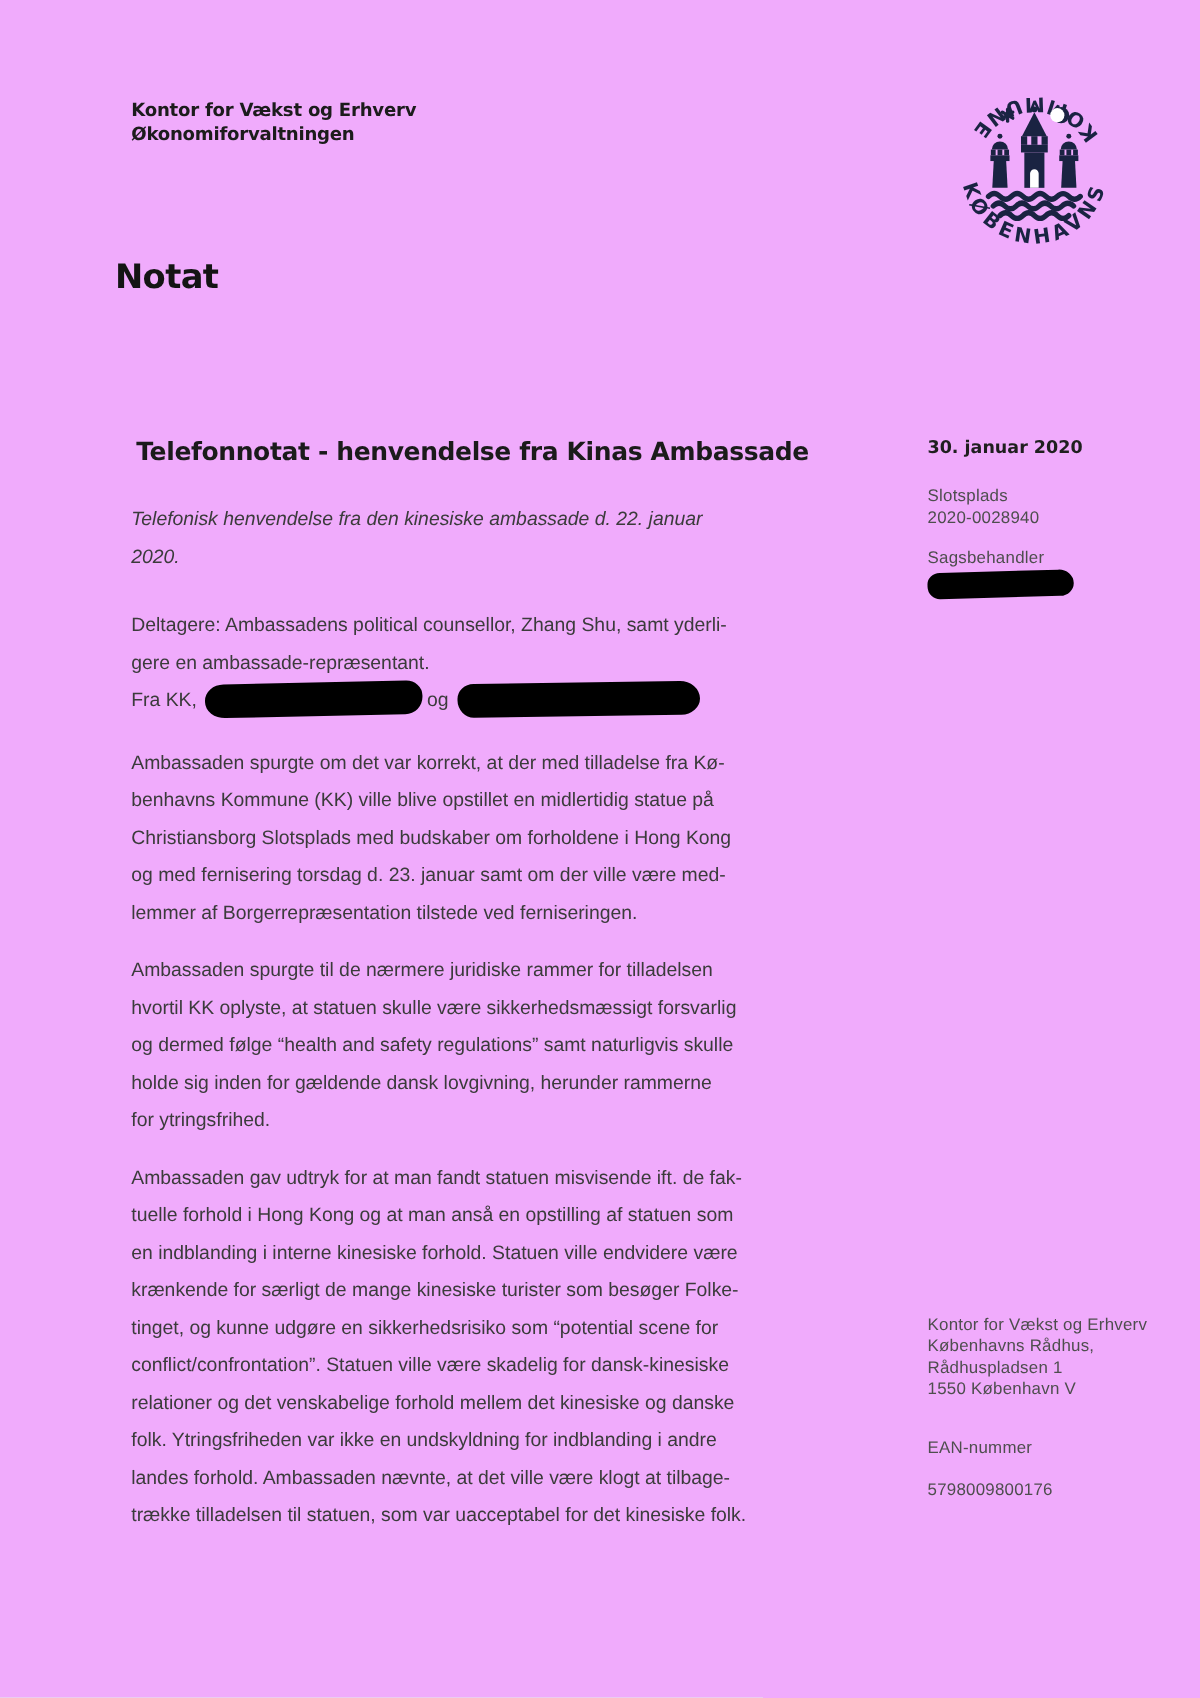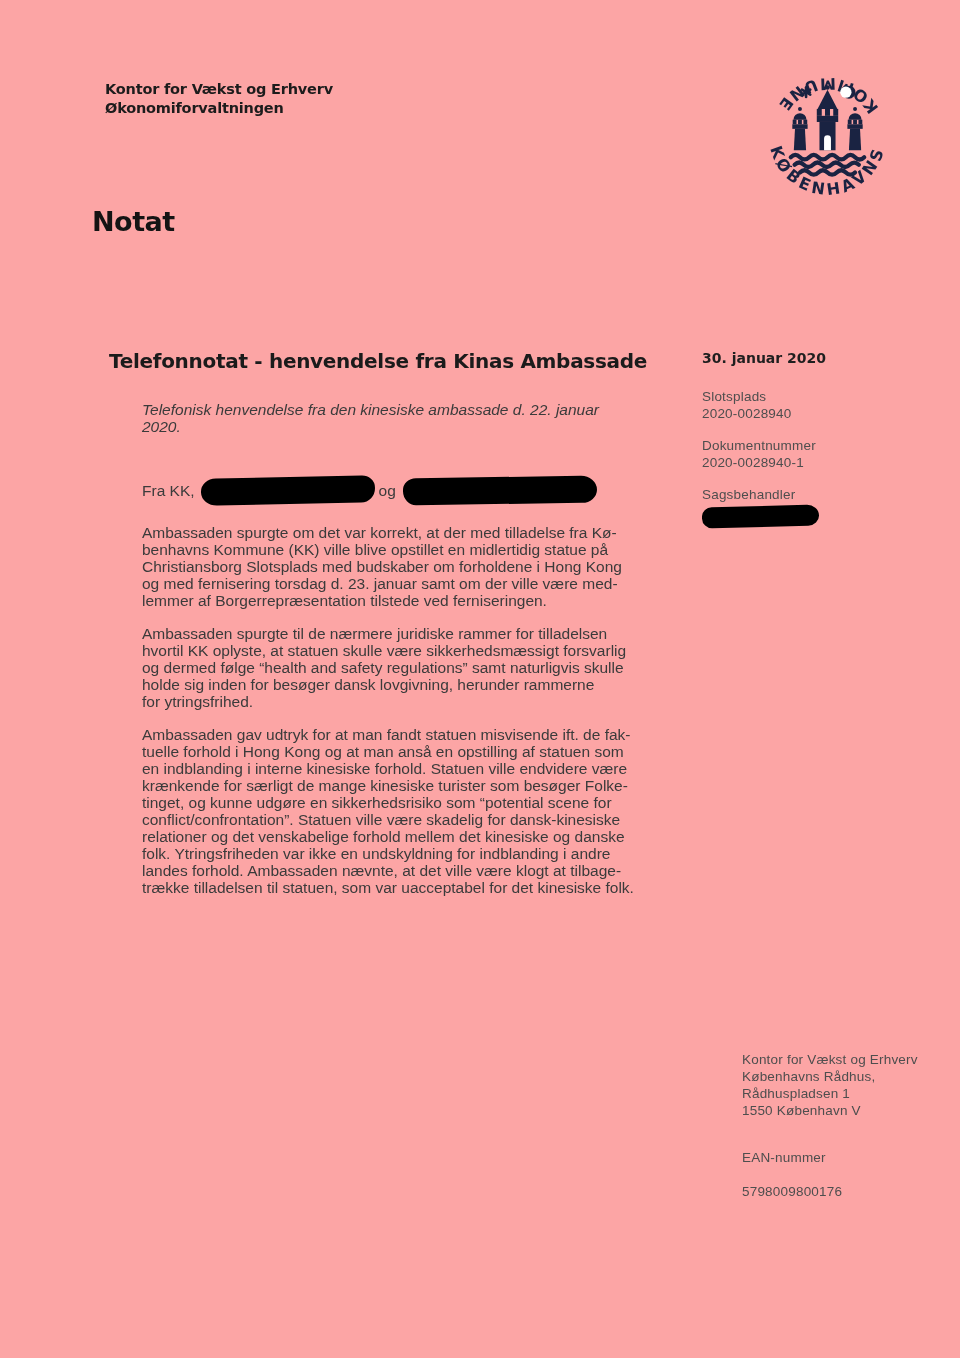--- a/index.html
+++ b/index.html
@@ -1,20 +1,20 @@
 <!DOCTYPE html>
 <html><head>
 <meta charset="utf-8">
 <style>
   html,body { margin:0; padding:0; background:#e8e8e8; }
   .page {
     position:relative;
     width:960px; height:1358px;
     margin:0 auto;
-    background:#fca5a5;
+    background:#f0abfc;
     font-family:"Liberation Sans", sans-serif;
     overflow:hidden;
   }
 
   
   .office-header {
     position:absolute; left:105px; top:80px;
     font-family:"DejaVu Sans", sans-serif;
     font-weight:700; font-size:14.5px; line-height:19px;
     color:#1c1c1c; letter-spacing:-0.2px;
@@ -29,21 +29,21 @@
   
   .main-title {
     position:absolute; left:105px; top:345px; width:600px;
     font-family:"DejaVu Sans", sans-serif;
     font-weight:700; font-size:20px; color:#1b1b1b; letter-spacing:-0.3px;
   }
 
   
   .body-col {
     position:absolute; left:105px; top:401px; width:600px;
-    font-size:15.5px; line-height:17px; color:#3b3b3b;margin-left:37px;
+    font-size:15.5px; line-height:30px; color:#3b3b3b;
   }
   .body-col p { margin:0; white-space:pre-line; }
   .subtitle { font-style:italic; margin-bottom:25px !important; }
   .participants { margin-bottom:20px !important; }
   .para { margin-bottom:16px !important; }
   .para:last-child { margin-bottom:0 !important; }
 
   .redact {
     display:inline-block; background:#000;
     vertical-align:-8px;
@@ -59,21 +59,21 @@
     transform:rotate(-0.8deg);
   }
   .redact-handler {
     display:block; width:117px; height:21px; margin-top:3px;
     background:#000;
     border-radius:10px 12px 11px 10px / 9px 11px 10px 10px;
     transform:rotate(-1.6deg);
   }
 
   
-  .meta-col { position:absolute; left:702px; top:350px; width:180px; }
+  .meta-col { position:absolute; left:742px; top:350px; width:180px; }
   .meta-date {
     font-family:"DejaVu Sans", sans-serif;
     font-weight:700; font-size:14px; color:#1f1f1f; margin-bottom:22px;
   }
   .meta-group { margin-bottom:15px; font-size:13.5px; line-height:17px; color:#4e4e4e; letter-spacing:0.2px; }
 
   
   .footer-col { position:absolute; left:742px; top:1051px; width:190px;
     font-size:13.5px; line-height:17px; color:#4e4e4e; letter-spacing:0.2px; }
   .footer-group { margin-bottom:13px; white-space:pre-line; }
@@ -155,55 +155,52 @@
   </div>
 
   <div class="doc-heading">Notat</div>
 
   <h1 class="main-title" style="margin:4px">Telefonnotat - henvendelse fra Kinas Ambassade</h1>
 
   <div class="body-col">
     <p class="subtitle">Telefonisk henvendelse fra den kinesiske ambassade d. 22. januar
 2020.</p>
 
-    <p class="participants"><br><span>Fra KK,</span><span class="redact redact-a"></span><span>og</span><span class="redact redact-b"></span></p>
+    <p class="participants"><span>Deltagere: Ambassadens political counsellor, Zhang Shu, samt yderli-
+gere en ambassade-repræsentant.</span><br><span>Fra KK,</span><span class="redact redact-a"></span><span>og</span><span class="redact redact-b"></span></p>
 
     <p class="para">Ambassaden spurgte om det var korrekt, at der med tilladelse fra Kø-
 benhavns Kommune (KK) ville blive opstillet en midlertidig statue på
 Christiansborg Slotsplads med budskaber om forholdene i Hong Kong
 og med fernisering torsdag d. 23. januar samt om der ville være med-
 lemmer af Borgerrepræsentation tilstede ved ferniseringen.</p>
     <p class="para">Ambassaden spurgte til de nærmere juridiske rammer for tilladelsen
 hvortil KK oplyste, at statuen skulle være sikkerhedsmæssigt forsvarlig
 og dermed følge “health and safety regulations” samt naturligvis skulle
-holde sig inden for besøger dansk lovgivning, herunder rammerne
+holde sig inden for gældende dansk lovgivning, herunder rammerne
 for ytringsfrihed.</p>
     <p class="para">Ambassaden gav udtryk for at man fandt statuen misvisende ift. de fak-
 tuelle forhold i Hong Kong og at man anså en opstilling af statuen som
 en indblanding i interne kinesiske forhold. Statuen ville endvidere være
 krænkende for særligt de mange kinesiske turister som besøger Folke-
 tinget, og kunne udgøre en sikkerhedsrisiko som “potential scene for
 conflict/confrontation”. Statuen ville være skadelig for dansk-kinesiske
 relationer og det venskabelige forhold mellem det kinesiske og danske
 folk. Ytringsfriheden var ikke en undskyldning for indblanding i andre
 landes forhold. Ambassaden nævnte, at det ville være klogt at tilbage-
 trække tilladelsen til statuen, som var uacceptabel for det kinesiske folk.</p>
   </div>
 
   <div class="meta-col">
     <div class="meta-date">30. januar 2020</div>
     <div class="meta-group">
       <div>Slotsplads</div>
       <div>2020-0028940</div>
     </div>
     <div class="meta-group">
-      <div>Dokumentnummer</div>
-      <div>2020-0028940-1</div>
-    </div>
-    <div class="meta-group">
       <div>Sagsbehandler</div>
       <div class="redact-handler"></div>
     </div>
   </div>
 
   <div class="footer-col">
     <div class="footer-group">Kontor for Vækst og Erhverv
 Københavns Rådhus,
 Rådhuspladsen 1
 1550 København V</div>

